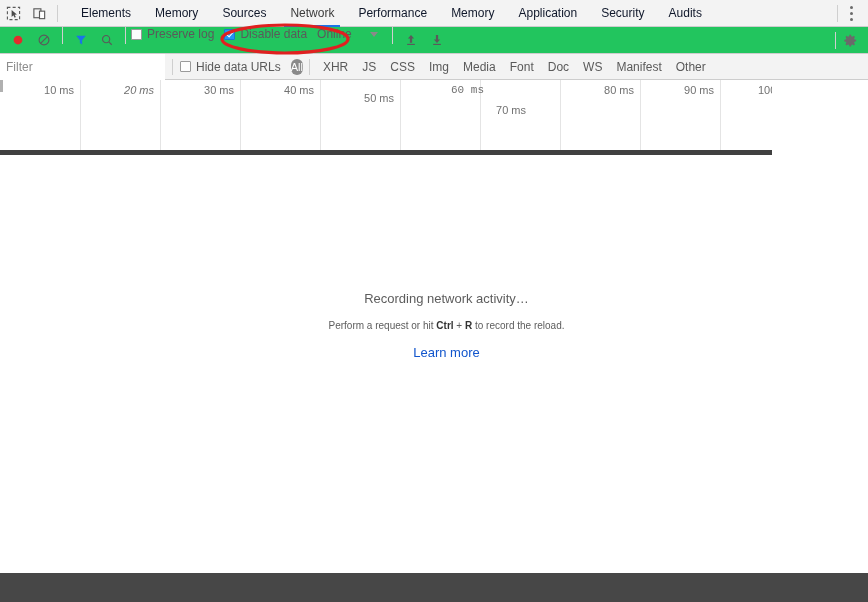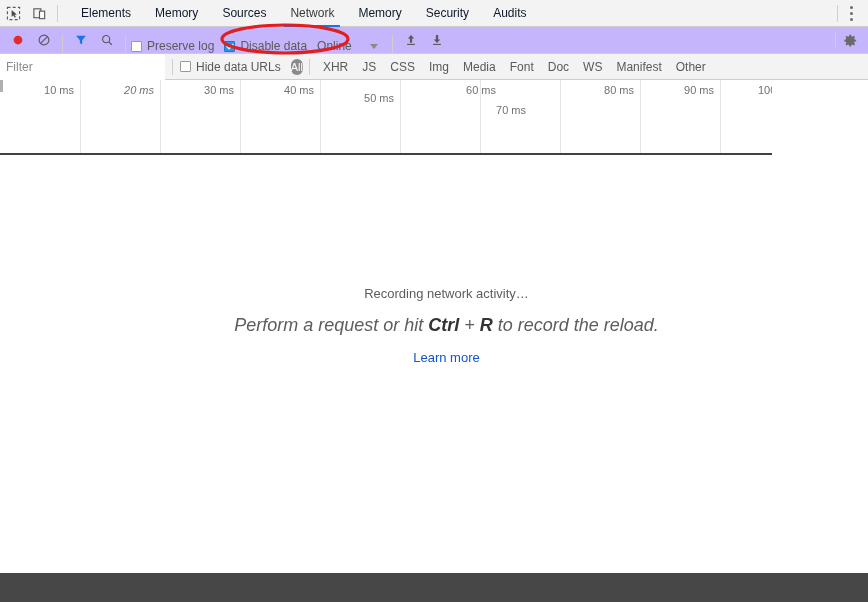--- a/index.html
+++ b/index.html
@@ -86,24 +86,24 @@
     right: 30px; top: 5px;
     width: 1px; height: 17px;
     background: #cfcfcf;
   }
 
   
   .netbar {
     position: absolute;
     left: 0; top: 27px;
     width: 868px; height: 27px;
-    background: #c4b5fd;
+    background: #22c55e;
     border-bottom: 1px solid #cdcdcd;
     display: flex;
-    align-items: flex-end;
+    align-items: flex-start;
     box-sizing: border-box;
     padding-left: 5px;
   }
   .cbx-label {
     display: flex;
     align-items: center;
     font-size: 12px;
     color: #5a5a5a;
     margin-right: 10px;
     white-space: nowrap;
@@ -205,21 +205,21 @@
     font-size: 11px;
     padding: 2px 0;
   }
 
   
   .overview {
     position: absolute;
     left: 0; top: 80px;
     width: 772px; height: 75px;
     background: #ffffff;
-    border-bottom: 2px solid #404040;
+    border-bottom: 5px solid #404040;
     box-sizing: border-box;
     overflow: hidden;
     padding-left: 39px;
   }
   .ov-left-handle {
     position: absolute;
     left: 0; top: 0;
     width: 3px; height: 12px;
     background: #b0b0b0;
   }
@@ -252,24 +252,23 @@
     box-sizing: border-box;
     padding-bottom: 12px;
     padding-left: 25px;
   }
   .empty-line1 {
     font-size: 13px;
     color: #5d5d5d;
     margin-bottom: 14px;
   }
   .empty-line2 {
-    font-size: 18px;
+    font-size: 10px;
     color: #5d5d5d;
     margin-bottom: 14px;
-    font-style: italic;
   }
   .empty-line2 b { color: #333; font-weight: bold; }
   .empty-link {
     font-size: 13px;
     color: #1155cc;
     cursor: pointer;
   }
 
   
   .bottombar {
@@ -317,21 +316,27 @@
       <div class="tab">
           <span>Memory</span>
         </div>
       <div class="tab">
           <span>Sources</span>
         </div>
       <div class="tab active">
           <span>Network</span>
         </div>
       <div class="tab">
+          <span>Performance</span>
+        </div>
+      <div class="tab">
           <span>Memory</span>
+        </div>
+      <div class="tab">
+          <span>Application</span>
         </div>
       <div class="tab">
           <span>Security</span>
         </div>
       <div class="tab">
           <span>Audits</span>
         </div>
     </div>
 
     <div class="tabbar-right-sep"></div>
@@ -448,21 +453,21 @@
         <div class="ruler-label" style="left: 18px; width: 56px;">10 ms</div>
         <div class="ruler-tick" style="left: 160px;"></div>
         <div class="ruler-label" style="left: 98px; width: 56px; font-style: italic;">20 ms</div>
         <div class="ruler-tick" style="left: 240px;"></div>
         <div class="ruler-label" style="left: 178px; width: 56px;">30 ms</div>
         <div class="ruler-tick" style="left: 320px;"></div>
         <div class="ruler-label" style="left: 258px; width: 56px;">40 ms</div>
         <div class="ruler-tick" style="left: 400px;"></div>
         <div class="ruler-label" style="left: 338px; width: 56px; margin-top: 8px;">50 ms</div>
         <div class="ruler-tick" style="left: 480px;"></div>
-        <div class="ruler-label" style="left: 440px; width: 56px;">60 ms</div>
+        <div class="ruler-label" style="left: 428px; width: 56px; font-family: Liberation Mono, monospace;">60 ms</div>
         <div class="ruler-tick" style="left: 560px;"></div>
         <div class="ruler-label" style="left: 470px; width: 56px; margin-top: 20px;">70 ms</div>
         <div class="ruler-tick" style="left: 640px;"></div>
         <div class="ruler-label" style="left: 578px; width: 56px;">80 ms</div>
         <div class="ruler-tick" style="left: 720px;"></div>
         <div class="ruler-label" style="left: 658px; width: 56px;">90 ms</div>
         <div class="ruler-tick" style="left: 800px;"></div>
         <div class="ruler-label" style="left: 738px; width: 56px;">100 ms</div>
         <div class="ruler-label" style="left: 818px; width: 56px;">110 m</div>
       </div>

